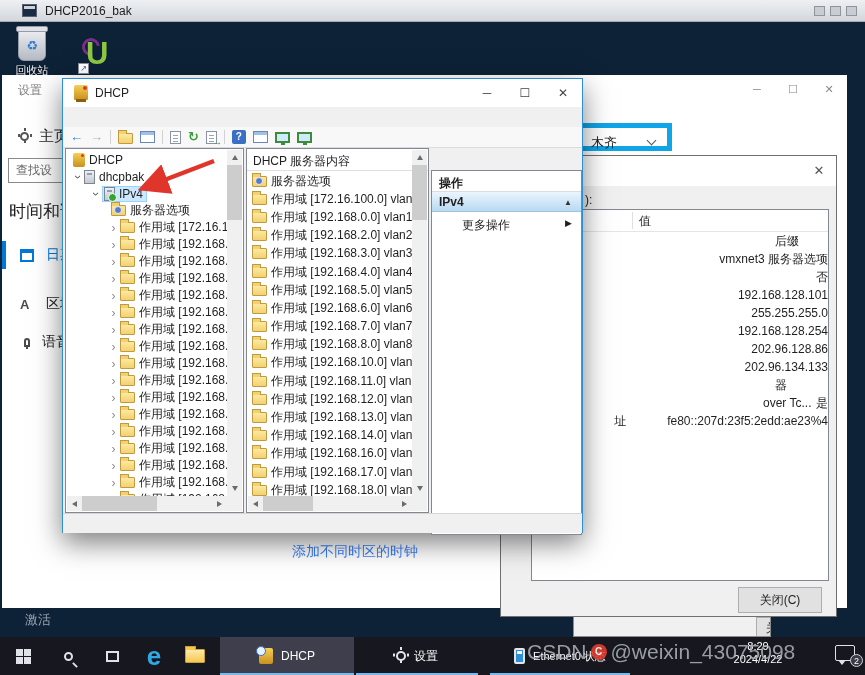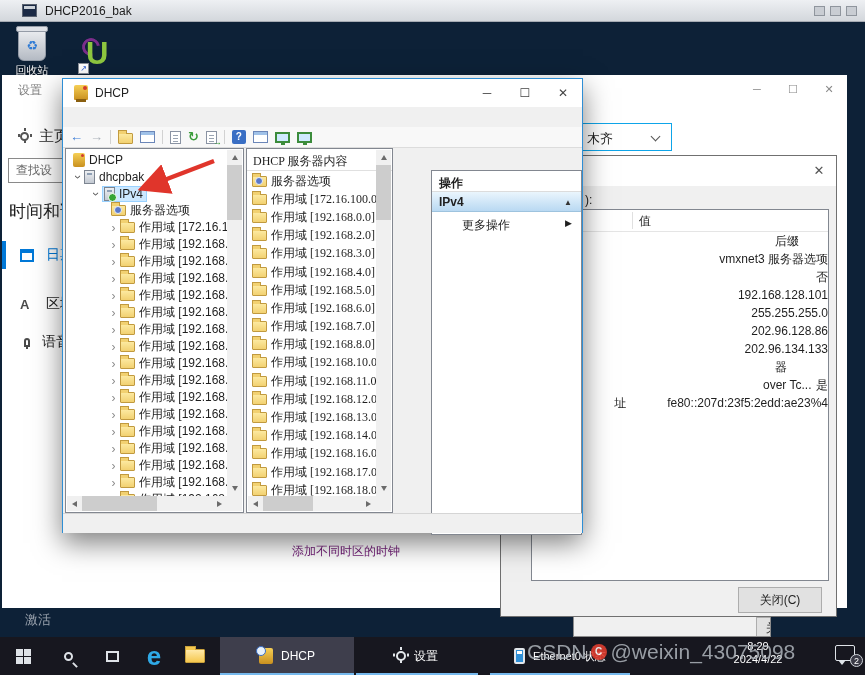--- a/index.html
+++ b/index.html
@@ -38,24 +38,24 @@
   .gear::before { content:""; position:absolute; top:-6px; left:1.5px; width:2px; height:3px; background:#555; box-shadow:0 12px 0 #555, -6px 6px 0 #555, 6px 6px 0 #555; }
   .set-search { position:absolute; left:6px; top:83px; width:130px; height:25px; border:1px solid #8a8a8a; background:#fff; font-size:12px; color:#666; line-height:23px; padding-left:7px; white-space:nowrap; overflow:hidden; }
   .set-section { position:absolute; left:7px; top:125px; font-size:17px; color:#1f1f1f; white-space:nowrap; }
   .set-nav-item { position:absolute; left:0; width:150px; height:34px; display:flex; align-items:center; gap:12px; padding-left:18px; font-size:14px; color:#1f1f1f; white-space:nowrap; }
   .set-nav-item.selected { color:#0078d7; }
   .set-nav-item.selected::before { content:""; position:absolute; left:0; top:3px; bottom:3px; width:4px; background:#0078d7; }
   .i-cal { width:14px; height:13px; border:2px solid #0078d7; border-top-width:4px; flex:none; }
   .i-region { width:14px; font-size:13px; font-weight:bold; color:#4a4a4a; flex:none; }
   .i-mic { width:6px; height:9px; border:2px solid #4a4a4a; border-radius:3px 3px 0 0; position:relative; flex:none; margin-left:4px; }
   .i-mic::after { content:""; position:absolute; left:0px; bottom:-4px; width:2px; height:4px; background:#4a4a4a; }
-  .tz-dropdown { position:absolute; left:548px; top:48px; width:122px; height:28px; border:1px solid #0ea5e9; background:#fff; }
+  .tz-dropdown { position:absolute; left:548px; top:48px; width:122px; height:28px; border:5px solid #0ea5e9; background:#fff; }
   .tz-value { position:absolute; left:36px; top:6px; font-size:13px; color:#1f1f1f; }
   .tz-chev { position:absolute; right:12px; top:9px; width:7px; height:7px; border-right:1.5px solid #555; border-bottom:1.5px solid #555; transform:rotate(45deg); }
-  .add-clock-link { position:absolute; left:290px; top:468px; font-size:12px; color:#701a75; }
+  .add-clock-link { position:absolute; left:290px; top:468px; font-size:14px; color:#3b82f6; }
 
   
   .eth-dialog-strip { position:absolute; left:573px; top:612px; width:198px; height:25px; background:#f0f0f0; border:1px solid #8c8c8c; border-top:none; z-index:20; overflow:hidden; }
   .eth-close-frag { position:absolute; left:182px; top:5px; width:60px; height:22px; background:#e1e1e1; border:1px solid #adadad; font-size:12px; color:#1f1f1f; text-align:center; line-height:20px; }
 
   
   .net-dialog { position:absolute; left:500px; top:155px; width:337px; height:462px; background:#f0f0f0; border:1px solid #707070; z-index:30; }
   .net-titlebar { position:absolute; left:0; top:0; right:0; height:30px; background:#fff; }
   .net-close { position:absolute; right:8px; top:6px; width:18px; height:18px; text-align:center; line-height:18px; color:#555; font-size:13px; }
   .net-label-frag { position:absolute; left:84px; top:37px; font-size:12px; color:#1f1f1f; }
@@ -87,21 +87,21 @@
   .tb-doc { width:11px; height:13px; background:#fff; border:1px solid #8a93a3; position:relative; }
   .tb-doc::before { content:""; position:absolute; left:2px; top:3px; right:2px; height:1px; background:#9aa4b2; box-shadow:0 3px 0 #9aa4b2, 0 6px 0 #9aa4b2; }
   .tb-doc.export::after { content:"→"; position:absolute; right:-6px; bottom:-4px; color:#3a9c3a; font-size:9px; font-weight:bold; }
   .tb-win { width:15px; height:12px; border:1px solid #6b86b8; background:#fff; position:relative; }
   .tb-win::before { content:""; position:absolute; left:0; top:0; right:0; height:3px; background:#9fc1e8; }
   .tb-monitor { width:15px; height:11px; border:2px solid #3c8c3c; background:#cfeaff; position:relative; }
   .tb-monitor::after { content:""; position:absolute; left:4px; bottom:-4px; width:4px; height:2px; background:#3c8c3c; }
 
   .pane { position:absolute; top:69px; height:365px; background:#fff; border:1px solid #828790; overflow:hidden; }
   .pane-tree { left:2px; width:179px; }
-  .pane-list { left:183px; width:147px;font-family:Liberation Serif, serif; }
+  .pane-list { left:183px; width:183px; }
   .pane-actions { left:368px; width:151px;margin-top:22px; }
 
   
   .tree-rows { position:absolute; left:1px; top:2px; right:16px; bottom:16px; overflow:hidden; }
   .trow { height:17px; display:flex; align-items:center; font-size:12px; color:#1f1f1f; white-space:nowrap; overflow:hidden; }
   .chev { width:13px; flex:none; text-align:center; color:#8b8b8b; font-size:12px; }
   .chev.open { transform:rotate(90deg); color:#5a5a5a; }
   .lbl { margin-left:4px; }
   .pad0 { padding-left:6px; } .pad1 { padding-left:4px; } .pad2 { padding-left:22px; } .pad3 { padding-left:44px; } .pad4 { padding-left:40px; }
   .i-folder { width:15px; height:11px; background:linear-gradient(#fce9a0,#f2d171); border:1px solid #c19a3f; border-radius:1px; position:relative; flex:none; display:inline-block; }
@@ -268,20 +268,24 @@
         <div class="nrow">
           <span class="nlabel"></span>
           <span class="nvalue">192.168.128.101</span>
         </div>
         <div class="nrow">
           <span class="nlabel"></span>
           <span class="nvalue">255.255.255.0</span>
         </div>
         <div class="nrow">
           <span class="nlabel"></span>
+          <span class="nvalue">192.168.128.254</span>
+        </div>
+        <div class="nrow">
+          <span class="nlabel"></span>
           <span class="nvalue">202.96.128.86</span>
         </div>
         <div class="nrow">
           <span class="nlabel"></span>
           <span class="nvalue">202.96.134.133</span>
         </div>
         <div class="nrow">
           <span class="nlabel">器</span>
           <span class="nvalue"></span>
         </div>

